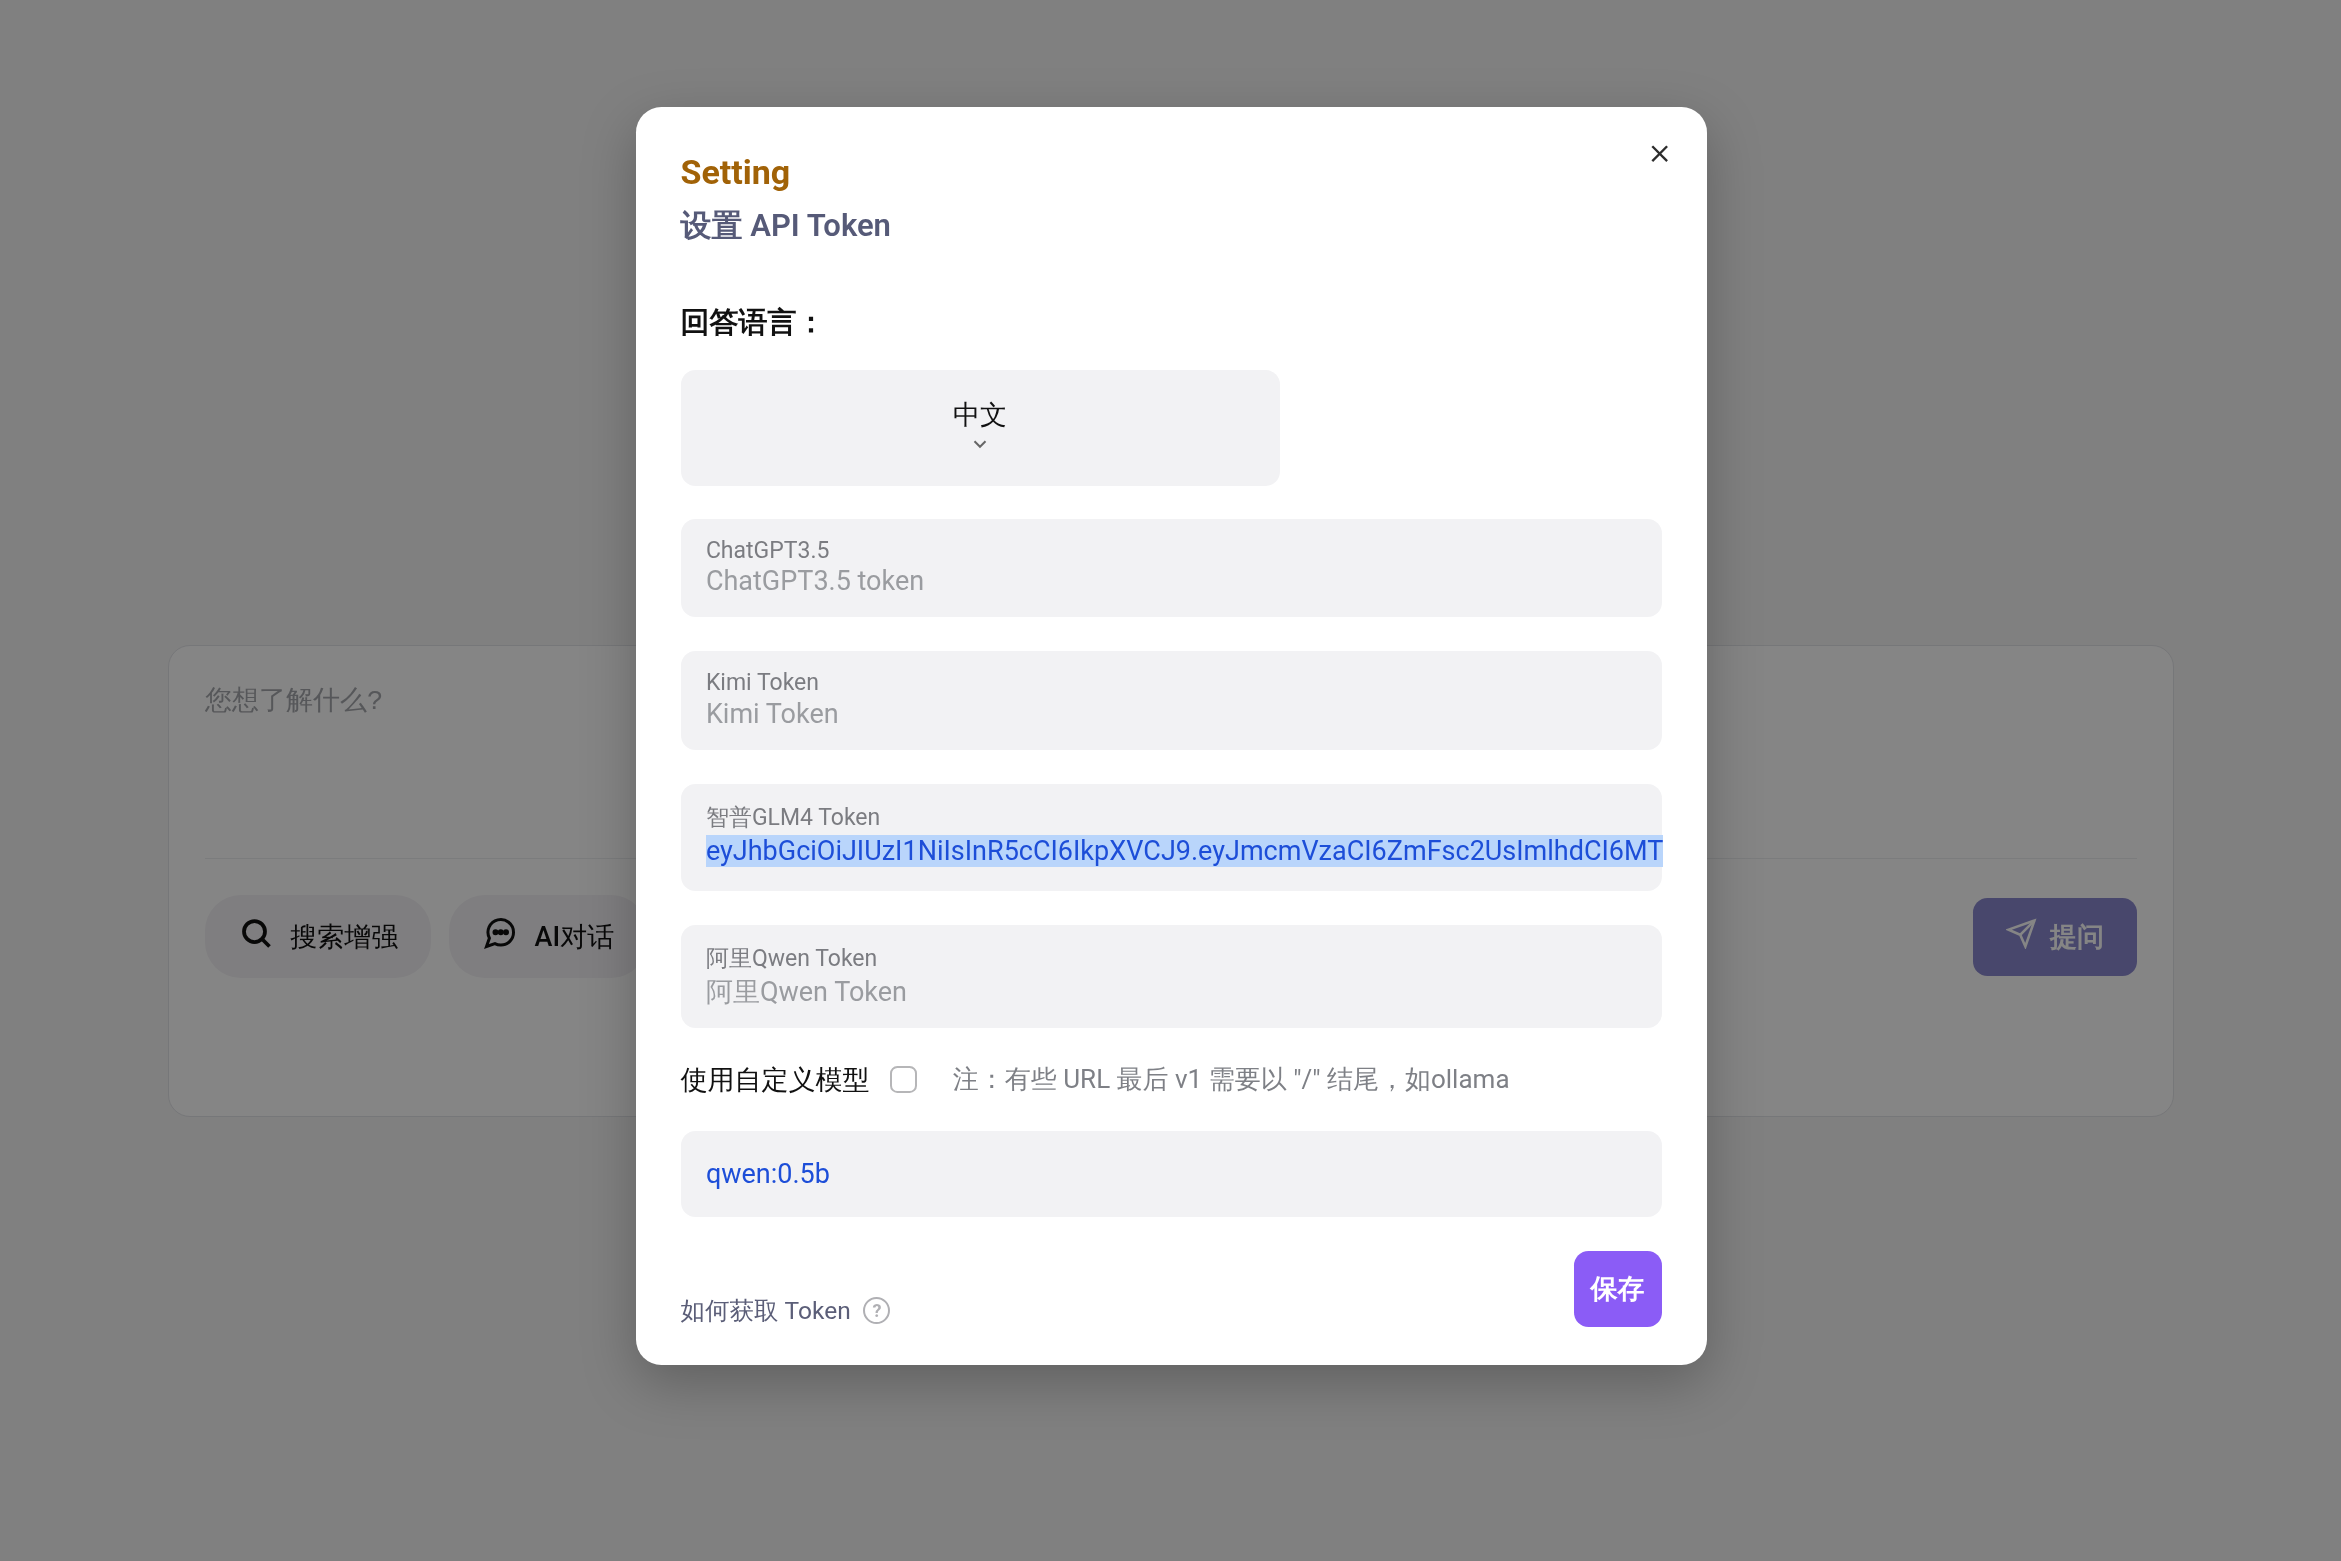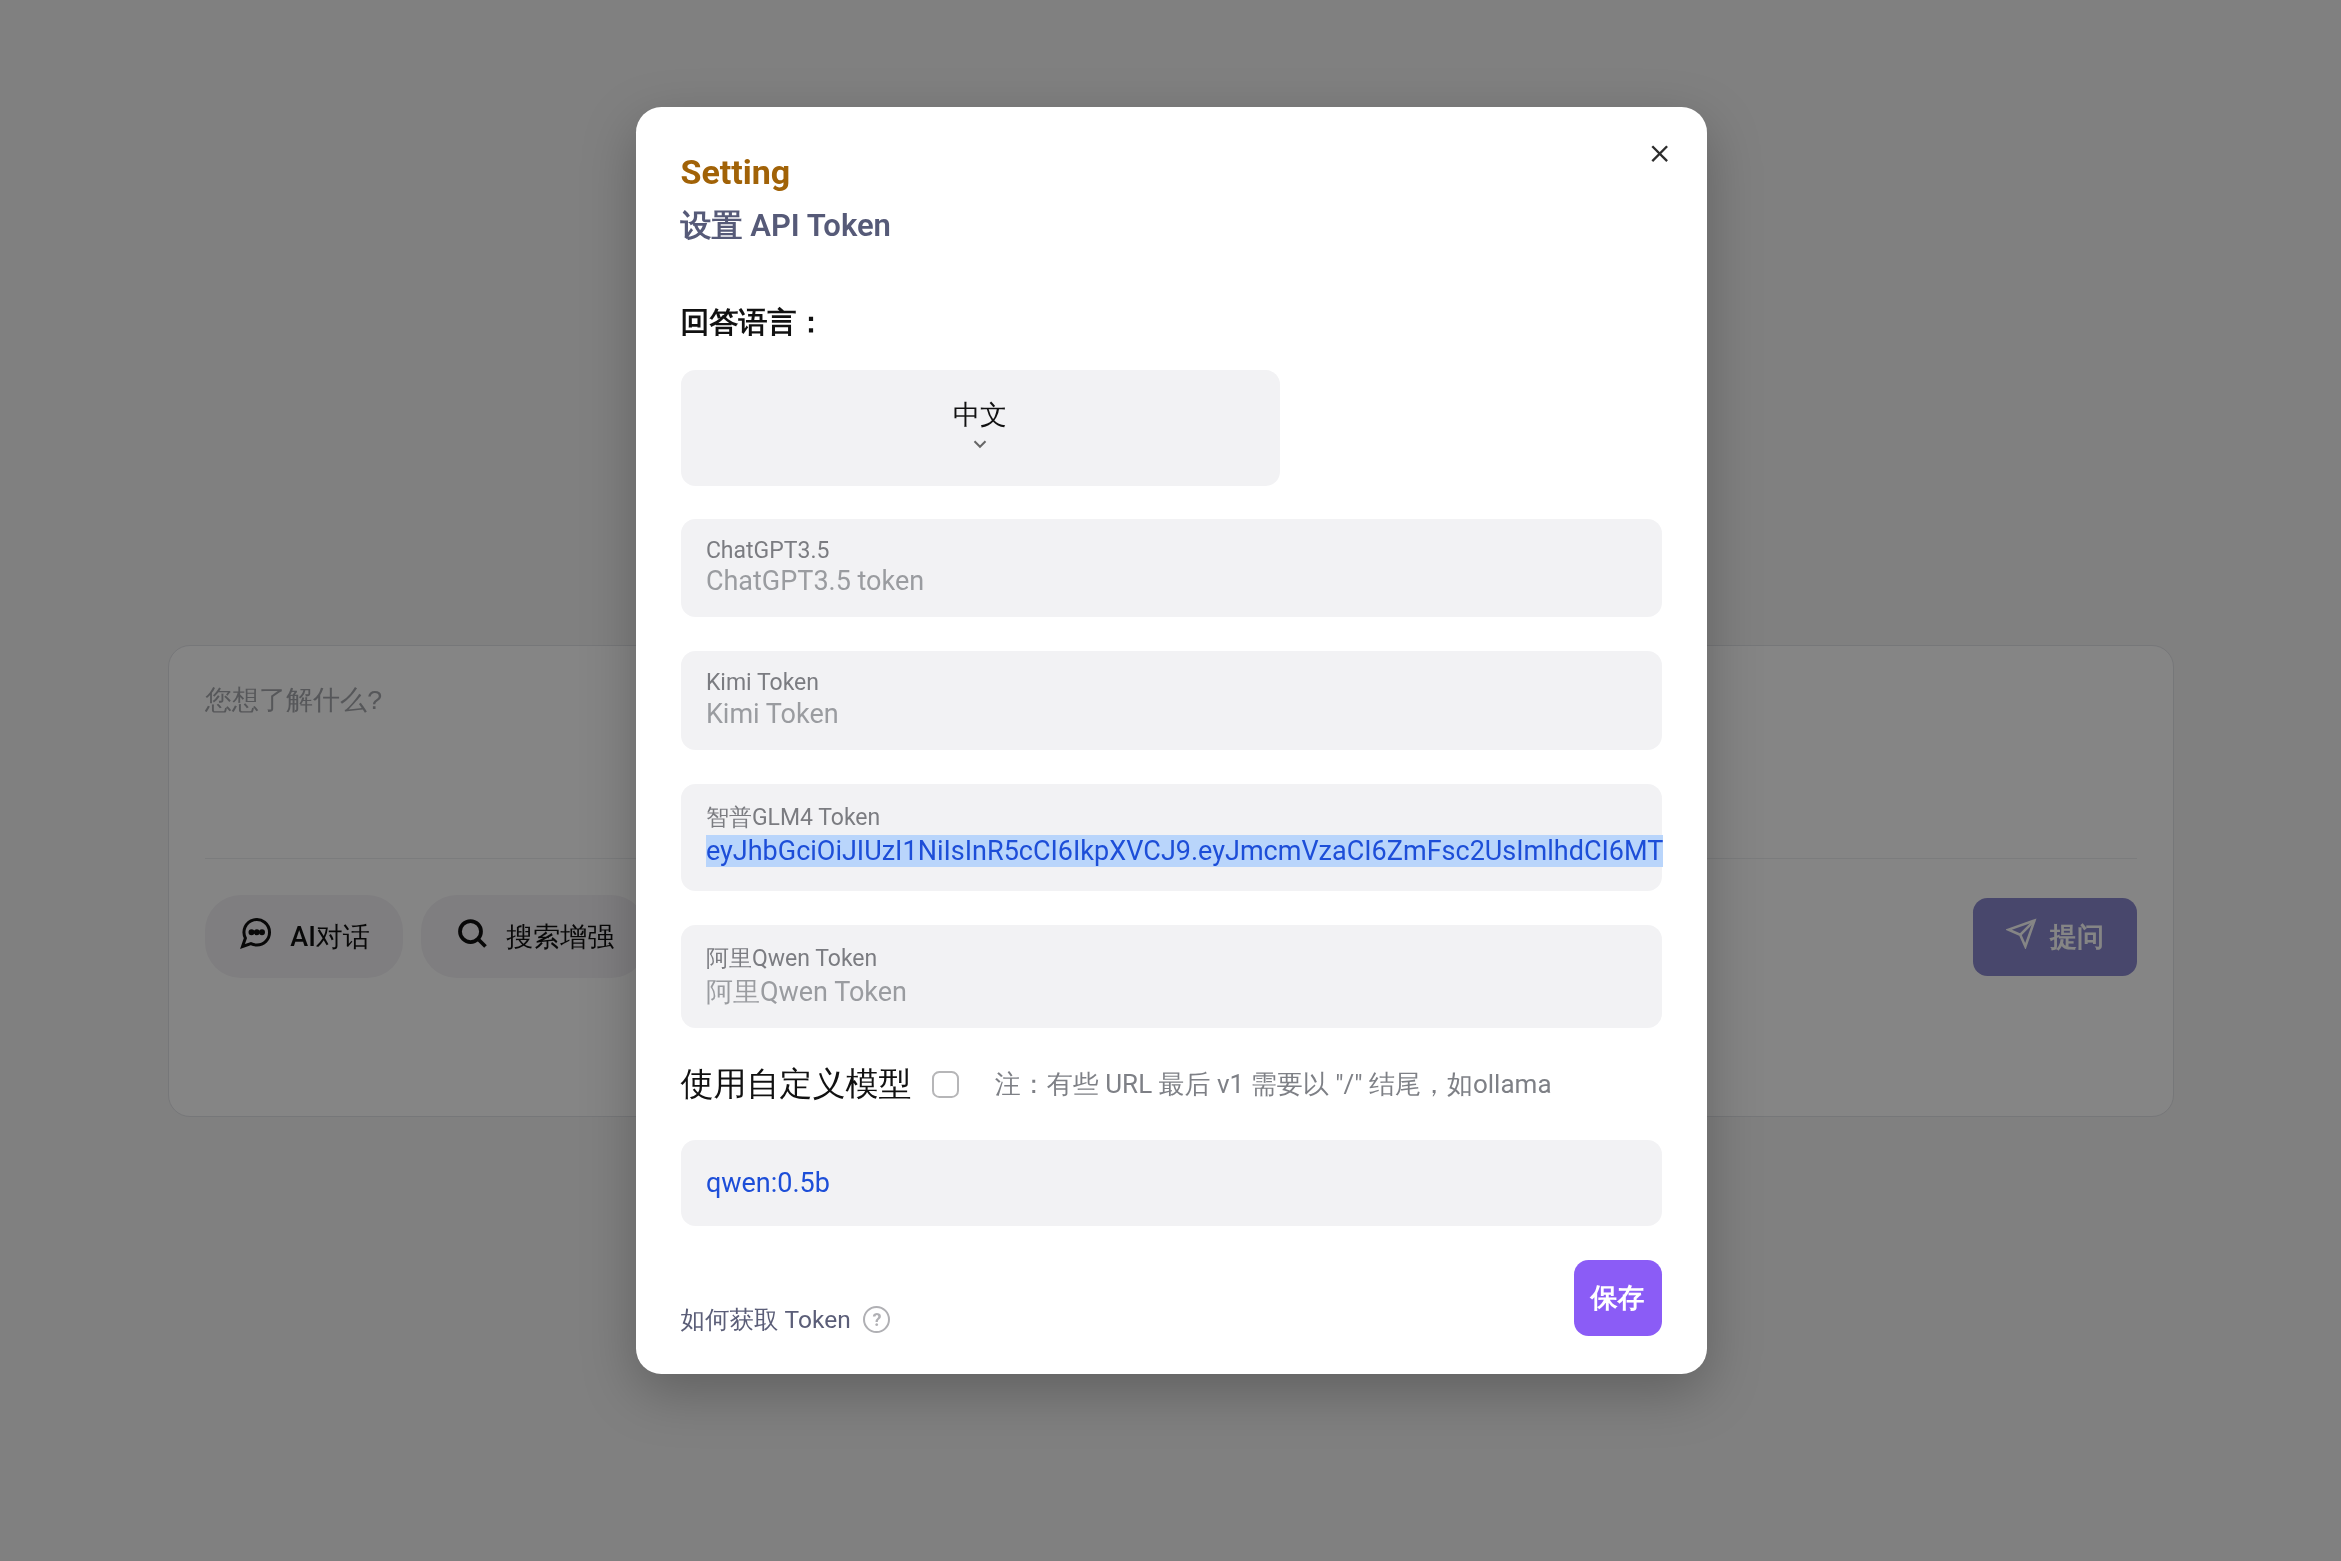--- a/index.html
+++ b/index.html
@@ -171,21 +171,21 @@
 }
 .field.single .field-input { font-size: 27px; }
 
 
 .custom-row {
   display: flex;
   align-items: center;
   gap: 20px;
   margin-bottom: 33px;
 }
-.custom-label { font-size: 33px; color: #111; }
+.custom-label { font-size: 27px; color: #111; }
 .checkbox {
   width: 27px;
   height: 27px;
   border: 2.3px solid #b6b6b8;
   border-radius: 7.3px;
   cursor: pointer;
   flex-shrink: 0;
 }
 .custom-hint { font-size: 26px; color: #7e8086; margin-left: 16.3px; }
 
@@ -229,37 +229,37 @@
 </style>
 </head>
 <body>
 
 <div class="chat-container">
   <textarea class="chat-textarea" placeholder="您想了解什么?" style=""></textarea>
   <div class="chat-divider"></div>
   <div class="chat-toolbar">
     <div class="chip">
       <span>
+        <svg viewBox="0 0 24 24" fill="none" stroke="#111" stroke-width="2.5">
+            <circle cx="11" cy="11" r="7"></circle>
+            <line x1="21" y1="21" x2="16.5" y2="16.5"></line>
+          </svg>
+      </span>
+      <span>搜索增强</span>
+    </div>
+    <div class="chip">
+      <span>
         <svg viewBox="0 0 24 24" fill="none" stroke="#111" stroke-width="2">
             <path d="M21 11.5a8.38 8.38 0 0 1-8.5 8.5 8.5 8.5 0 0 1-3.9-.95L3 21l1.95-5.6A8.5 8.5 0 1 1 21 11.5z"></path>
             <circle cx="9" cy="11.5" r="1" fill="#111"></circle>
             <circle cx="12.5" cy="11.5" r="1" fill="#111"></circle>
             <circle cx="16" cy="11.5" r="1" fill="#111"></circle>
           </svg>
       </span>
       <span>AI对话</span>
-    </div>
-    <div class="chip">
-      <span>
-        <svg viewBox="0 0 24 24" fill="none" stroke="#111" stroke-width="2.5">
-            <circle cx="11" cy="11" r="7"></circle>
-            <line x1="21" y1="21" x2="16.5" y2="16.5"></line>
-          </svg>
-      </span>
-      <span>搜索增强</span>
     </div>
     <button class="ask-btn">
       <span>
         <svg viewBox="0 0 24 24" fill="none" stroke="#fff" stroke-width="2">
             <path d="M22 2 11 13"></path>
             <path d="M22 2 15 22l-4-9-9-4 20-7z"></path>
           </svg>
       </span>
       <span>提问</span>
     </button>

